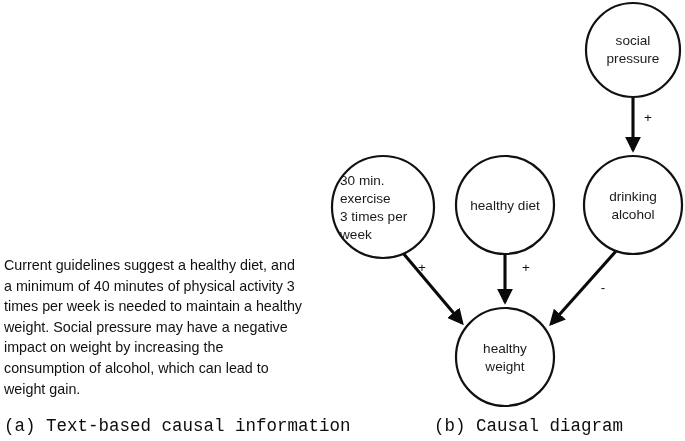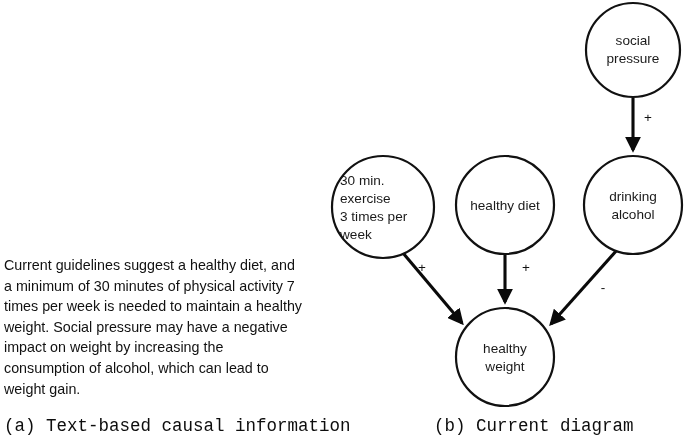--- a/index.html
+++ b/index.html
@@ -89,21 +89,21 @@
     fill: #111111;
     text-anchor: middle;
   }
 </style>
 </head>
 <body>
 
 <div id="page">
 
   <div id="panel-text">
-    <div id="paragraph">Current guidelines suggest a healthy diet, and a minimum of 30 minutes of physical activity 7 times per week is needed to maintain a healthy weight. Social pressure may have a negative impact on weight by increasing the consumption of alcohol, which can lead to weight gain.</div>
+    <div id="paragraph">Current guidelines suggest a healthy diet, and a minimum of 40 minutes of physical activity 3 times per week is needed to maintain a healthy weight. Social pressure may have a negative impact on weight by increasing the consumption of alcohol, which can lead to weight gain.</div>
     <div class="caption" id="caption-a">(a) Text-based causal information</div>
   </div>
 
   <div id="panel-diagram">
     <svg id="diagram-svg" width="365" height="410" viewBox="0 0 365 410">
       <defs>
         <marker id="arrowhead" markerWidth="5.2" markerHeight="5.2" refX="4.3" refY="2.6" orient="auto" markerUnits="strokeWidth">
           <path d="M 0 0 L 5.2 2.6 L 0 5.2 z" fill="#0a0a0a"></path>
         </marker>
       </defs>
@@ -150,16 +150,16 @@
         <text class="node-label node-label-center" x="313" y="219">alcohol</text>
       </g>
 
       <g>
         <circle class="node-circle" cx="185" cy="357" r="49"></circle>
         <text class="node-label node-label-center" x="185" y="353">healthy</text>
         <text class="node-label node-label-center" x="185" y="371">weight</text>
       </g>
     </svg>
 
-    <div class="caption" id="caption-b" style="left: 114px;">(b) Current diagram</div>
+    <div class="caption" id="caption-b" style="left: 114px;">(b) Causal diagram</div>
   </div>
 
 </div>
 
 </body></html>

